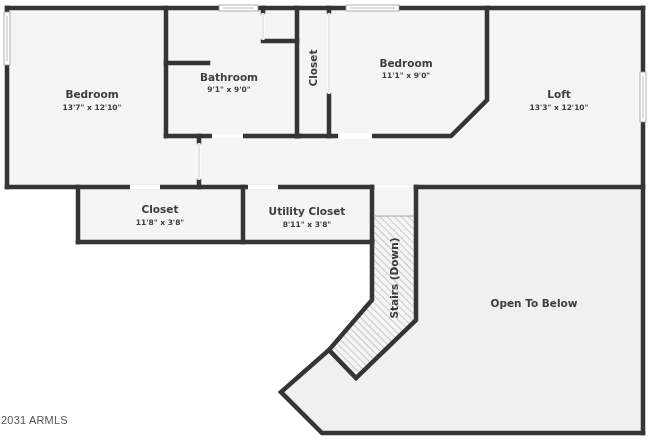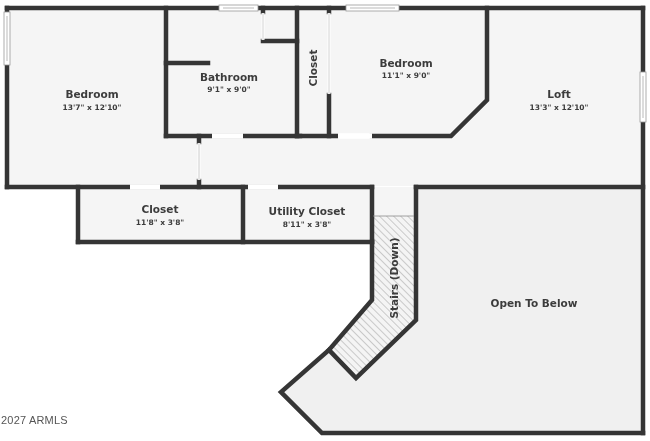--- a/index.html
+++ b/index.html
@@ -125,13 +125,13 @@
 
     <text class="room-name" x="307" y="215" text-anchor="middle">Utility Closet</text>
     <text class="room-dim" x="307" y="227" text-anchor="middle">8'11" x 3'8"</text>
 
     <text class="room-name" x="398" y="278" text-anchor="middle" transform="rotate(-90 398 278)">Stairs (Down)</text>
 
     <text class="room-name" x="534" y="307" text-anchor="middle">Open To Below</text>
   </g>
 </svg>
 
-<div class="watermark">2027 ARMLS</div>
+<div class="watermark">2031 ARMLS</div>
 
 </body></html>

